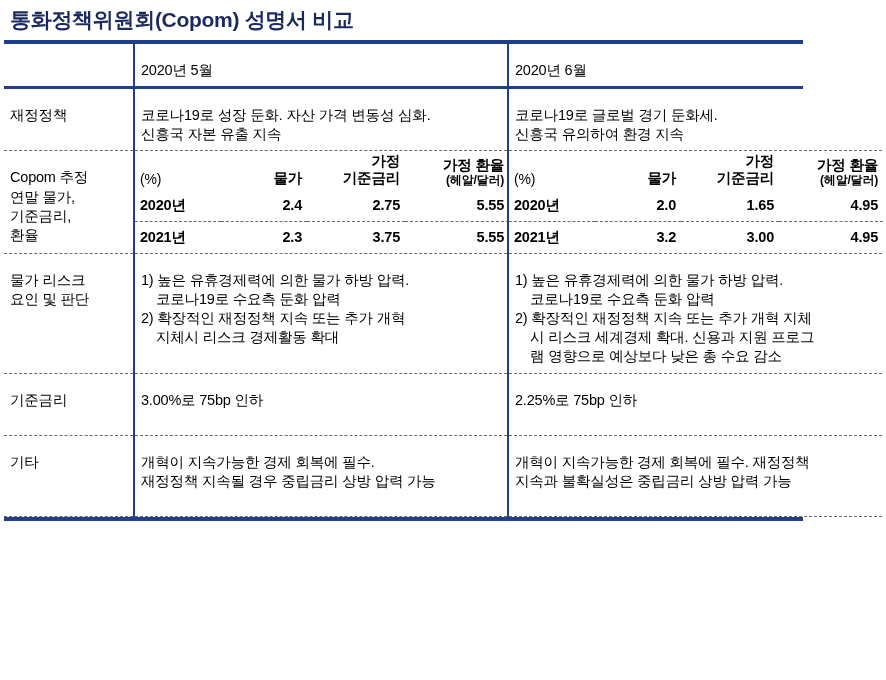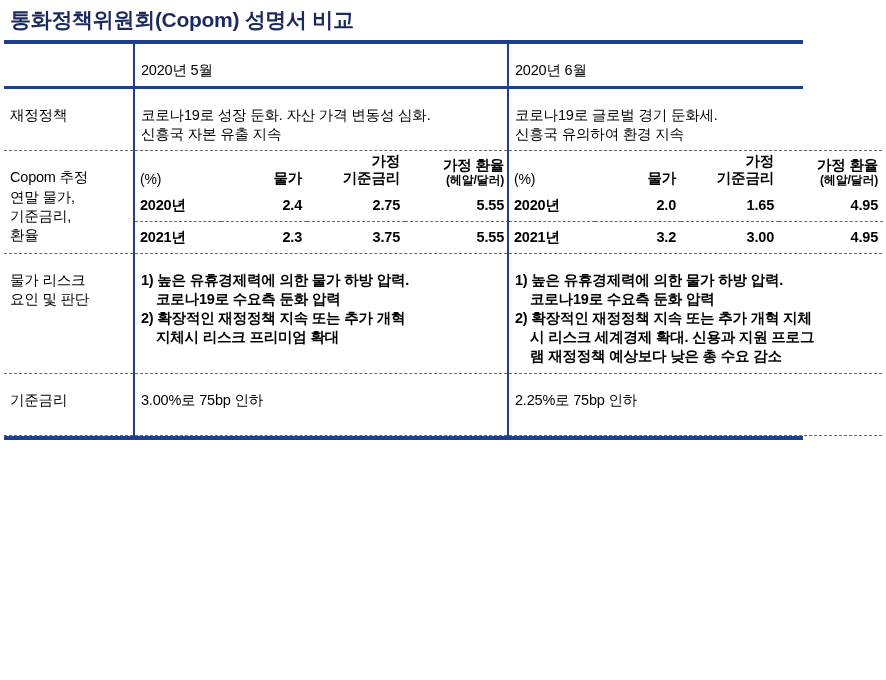--- a/index.html
+++ b/index.html
@@ -128,21 +128,21 @@
   }
   tr.inner-sep td {
     border-bottom: 1px dashed #6a6a6a;
     margin-left: 36px;
   }
   .small-unit {
     font-size: 12px;
     display: block;
     line-height: 1.1;
   }
-  .tight { line-height: 1.35; font-weight: bold; }
+  .tight { line-height: 1.35; }
   .sub { display: block; padding-left: 15px; }
 </style>
 </head>
 <body>
 
 <div class="page">
 
   <div class="title-bar">통화정책위원회(Copom) 성명서 비교</div>
 
   <div class="rule-top"></div>
@@ -269,42 +269,55 @@
 
     <tr class="dashrow">
       <td class="label-cell">
         <span class="noindent">물가 리스크</span>
         <span class="noindent">요인 및 판단</span>
       </td>
       <td class="vline-1 tight">
         <span class="noindent">1) 높은 유휴경제력에 의한 물가 하방 압력.</span>
         <span class="sub">코로나19로 수요측 둔화 압력</span>
         <span class="noindent">2) 확장적인 재정정책 지속 또는 추가 개혁</span>
-        <span class="sub">지체시 리스크 프리미엄 확대</span>
+        <span class="sub">지체시 리스크 경제활동 확대</span>
       </td>
       <td class="vline-2 tight">
         <span class="noindent">1) 높은 유휴경제력에 의한 물가 하방 압력.</span>
         <span class="sub">코로나19로 수요측 둔화 압력</span>
         <span class="noindent">2) 확장적인 재정정책 지속 또는 추가 개혁 지체</span>
         <span class="sub">시 리스크 세계경제 확대. 신용과 지원 프로그</span>
-        <span class="sub">램 재정정책 예상보다 낮은 총 수요 감소</span>
+        <span class="sub">램 영향으로 예상보다 낮은 총 수요 감소</span>
       </td>
     </tr>
 
     <tr class="dashrow">
       <td class="label-cell">기준금리</td>
       <td class="vline-1">
         <span class="noindent">3.00%로 75bp 인하</span>
         <span class="noindent">&nbsp;</span>
       </td>
       <td class="vline-2">
         <span class="noindent">2.25%로 75bp 인하</span>
         <span class="noindent">&nbsp;</span>
       </td>
     </tr>
 
+    <tr class="dashrow">
+      <td class="label-cell">기타</td>
+      <td class="vline-1">
+        <span class="noindent">개혁이 지속가능한 경제 회복에 필수.</span>
+        <span class="noindent">재정정책 지속될 경우 중립금리 상방 압력 가능</span>
+        <span class="noindent">&nbsp;</span>
+      </td>
+      <td class="vline-2">
+        <span class="noindent">개혁이 지속가능한 경제 회복에 필수. 재정정책</span>
+        <span class="noindent">지속과 불확실성은 중립금리 상방 압력 가능</span>
+        <span class="noindent">&nbsp;</span>
+      </td>
+    </tr>
 
   </tbody>
     </table>
 
   <div class="rule-bottom"></div>
 
 </div>
 
 </body></html>

